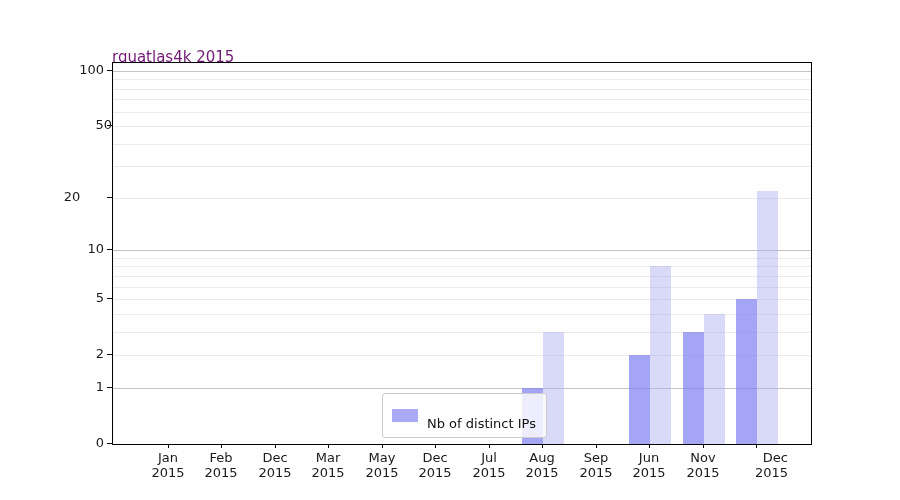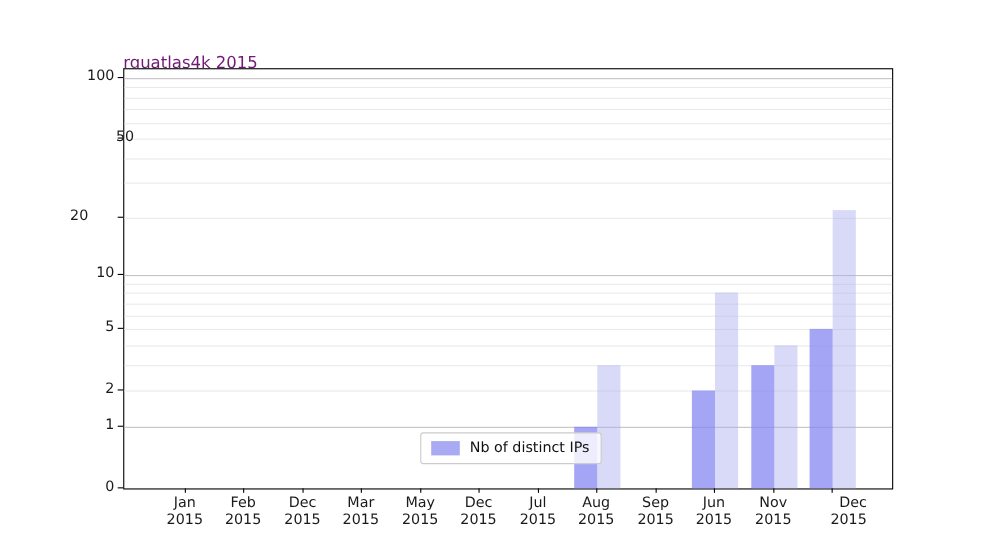--- a/index.html
+++ b/index.html
@@ -28,21 +28,21 @@
   .x-tick-label{
     position:absolute;width:64px;text-align:center;font-size:13px;line-height:15px;color:#1a1a1a;
   }
   .legend{
     position:absolute;left:269px;top:330px;
     background:rgba(255,255,255,0.8);border:1px solid #cccccc;border-radius:3px;
     padding:6px 10px 6px 9px;display:flex;flex-direction:column;gap:4px;
   }
   .legend-row{display:flex;align-items:center;gap:9px;}
   .legend-swatch{display:inline-block;width:26px;height:13px;}
-  .legend-label{font-size:13px;white-space:nowrap;color:#111;}
+  .legend-label{font-size:13px;white-space:nowrap;color:#111;margin-top:16px;}
 </style>
 </head>
 <body>
 
 <div class="figure">
   <div class="chart-title">rguatlas4k 2015</div>
 
   <div class="plot-area">
     <div id="grid-layer">
         <div class="gridline minor" style="top: 292px; background: rgb(234, 234, 234);"></div>
@@ -91,21 +91,21 @@
       <div class="y-tick-label" style="left: 40px; top: 379px;">1</div>
       <div class="y-tick-mark" style="left: 107px; top: 354px;"></div>
       <div class="y-tick-label" style="left: 40px; top: 346px;">2</div>
       <div class="y-tick-mark" style="left: 107px; top: 298px;"></div>
       <div class="y-tick-label" style="left: 40px; top: 290px;">5</div>
       <div class="y-tick-mark" style="left: 107px; top: 249px;"></div>
       <div class="y-tick-label" style="left: 40px; top: 241px;">10</div>
       <div class="y-tick-mark" style="left: 107px; top: 197px;"></div>
       <div class="y-tick-label" style="left: 40px; top: 189px; text-align: center;">20</div>
       <div class="y-tick-mark" style="left: 107px; top: 125px;"></div>
-      <div class="y-tick-label" style="left: 58px; top: 117px;">50</div>
+      <div class="y-tick-label" style="left: 48px; top: 117px;">50</div>
       <div class="y-tick-mark" style="left: 107px; top: 70px;"></div>
       <div class="y-tick-label" style="left: 40px; top: 62px;">100</div>
     </div>
   <div id="x-axis">
       <div class="x-tick-mark" style="left: 168px; top: 444px;"></div>
       <div class="x-tick-label" style="left: 136px; top: 450px;">
         <div>Jan</div>
         <div>2015</div>
       </div>
       <div class="x-tick-mark" style="left: 221px; top: 444px;"></div>

